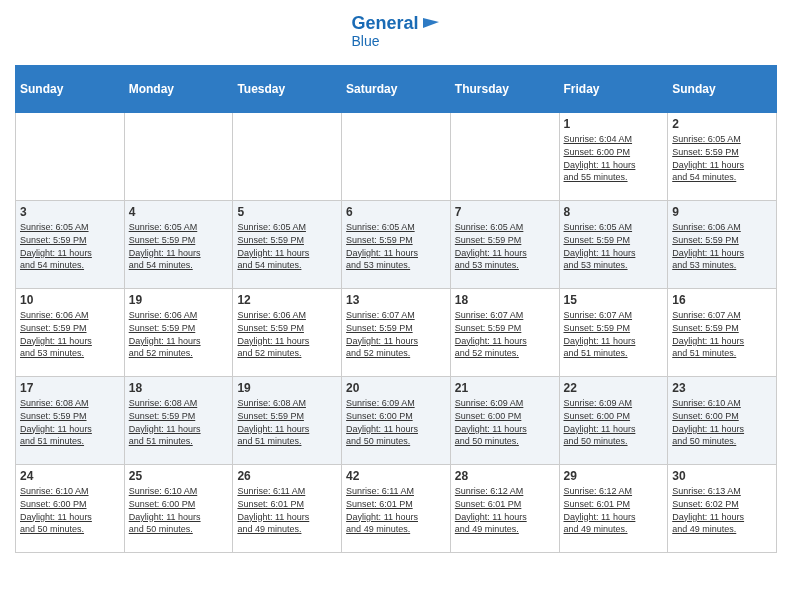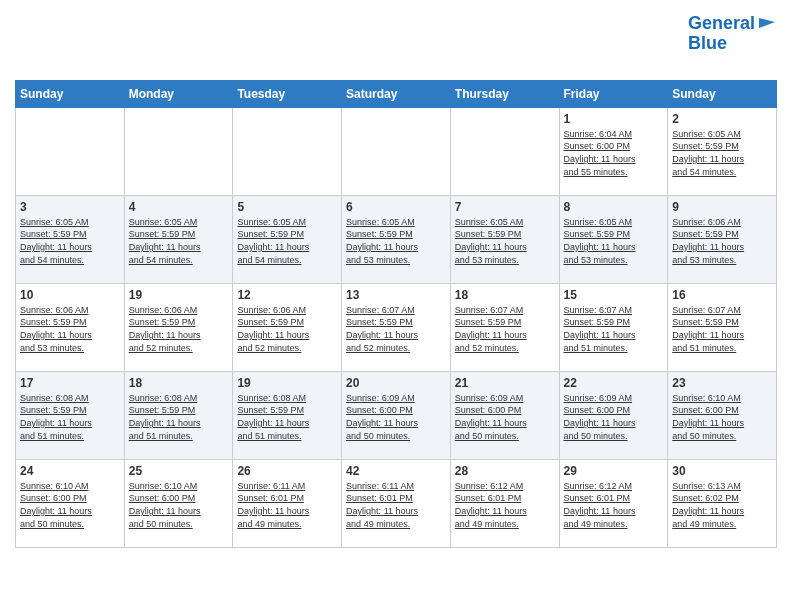--- a/index.html
+++ b/index.html
@@ -10,23 +10,23 @@
       min-height: 612px;
       padding: 0;
     }
     .page {
       width: 792px;
       background: #fff;
       padding: 10px 15px 15px 15px;
     }
     .header {
       display: flex;
-      justify-content: flex-end;
+      justify-content: center;
       align-items: flex-start;
-      margin-bottom: 26px;
+      margin-bottom: 16px;
     }
     .logo {
       display: flex;
       flex-direction: column;
       align-items: flex-start;
       padding-top: 4px;
     }
     .logo-text {
       font-size: 18px;
       font-weight: bold;
@@ -35,22 +35,22 @@
     }
     .logo-text span {
       color: #1a6bb5;
     }
     .logo-line1 {
       display: flex;
       align-items: center;
     }
     .logo-line2 {
       color: #1a6bb5;
-      font-size: 18px;
-      font-weight: bold;
+      font-size: 14px;
+      font-weight: normal;
       line-height: 1.1;
     }
     .title-block {
       text-align: right;
     }
     .title-month {
       font-size: 32px;
       font-weight: normal;
       color: #333;
     }
@@ -62,21 +62,21 @@
     .calendar {
       width: 100%;
       border-collapse: collapse;
       table-layout: fixed;
     }
     .calendar thead tr th {
       background: #2e7bc4;
       color: #fff;
       font-size: 12px;
       font-weight: bold;
-      padding: 6px 4px;
+      padding: 16px 4px;
       text-align: left;
       border: 1px solid #2e7bc4;
     }
     .calendar tbody tr td {
       border: 1px solid #ccc;
       vertical-align: top;
       padding: 4px;
       font-size: 9.5px;
       color: #333;
       background: #fff;

